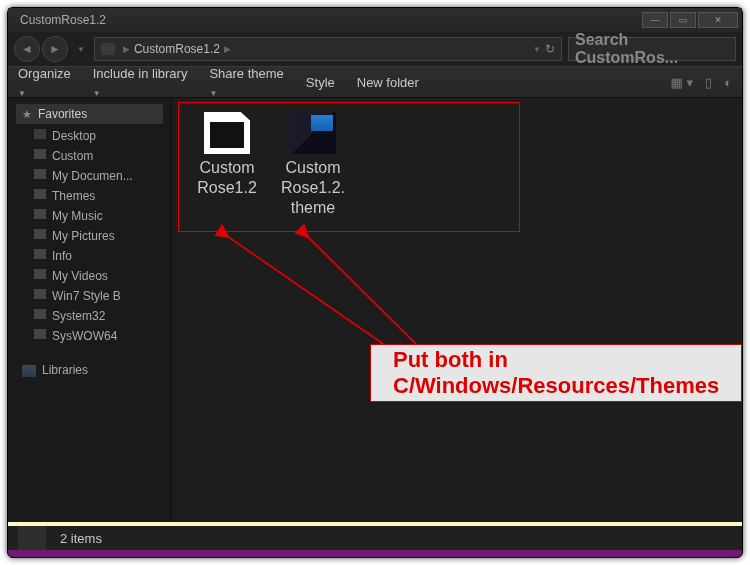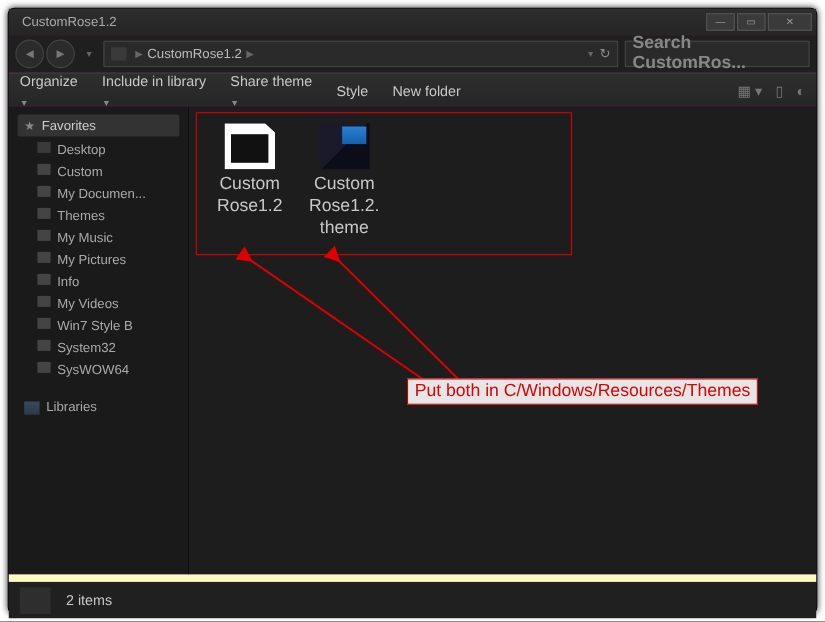--- a/index.html
+++ b/index.html
@@ -85,24 +85,24 @@
 }
 .file-label { margin-top: 4px; line-height: 1.25; }
 .sel-box {
   position: absolute; left: 6px; top: 4px; width: 342px; height: 130px;
   border: 1.5px solid #d00; pointer-events: none;
 }
 .arrow-svg { position: absolute; left: 0; top: 0; pointer-events: none; }
 .annot {
   position: absolute; left: 198px; top: 246px;
   background: #e6e6e6; border: 1px solid #c00; color: #d00;
-  font-size: 16px; padding: 2px 6px; font-family: Arial, sans-serif;
+  font-size: 22px; padding: 2px 22px; font-family: Arial, sans-serif; font-weight: bold;
 }
 .statusbar {
-  height: 40px; background: #202020; border-top: 7px solid #fef9c3;
+  height: 28px; background: #202020; border-top: 4px solid #fef9c3;
   display: flex; align-items: center; padding: 0 10px; gap: 14px;
   color: #c8c8c8; font-size: 13px;
 }
 .status-icon { width: 28px; height: 24px; background: #2e2e2e; }
 </style>
 </head>
 <body>
 
 <div class="window">
 

